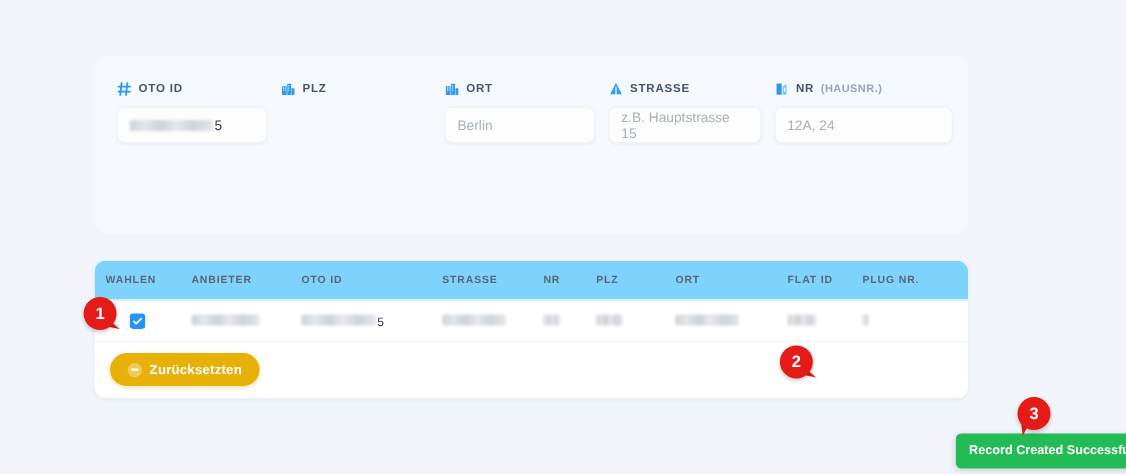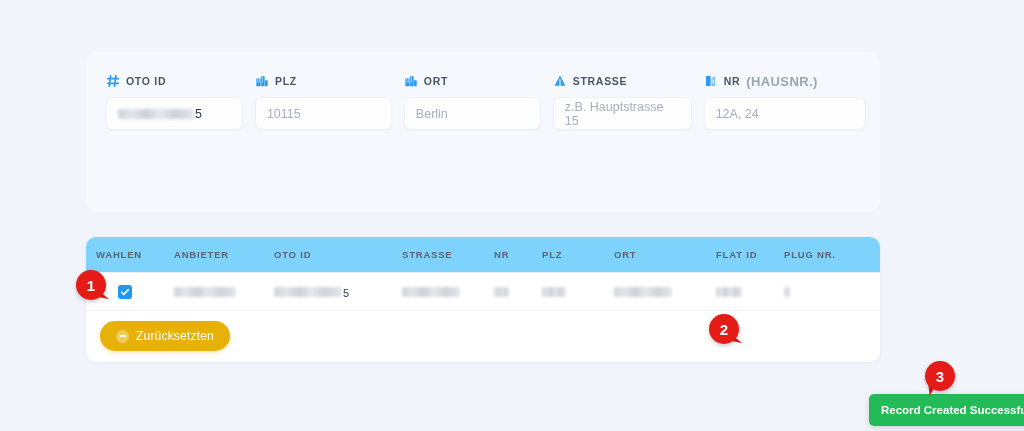--- a/index.html
+++ b/index.html
@@ -37,21 +37,21 @@
     margin-bottom: 8px;
     white-space: nowrap;
   }
   .field-label .lbl {
     font-size: 10.5px;
     letter-spacing: .7px;
     color: #4a5568;
     font-weight: 600;
   }
   .field-label .sub {
-    font-size: 13px;
+    font-size: 10px;
     letter-spacing: .4px;
     color: #9aa5b5;
     font-weight: 600;
   }
   .ficon { width: 14px; height: 14px; display: block; flex: 0 0 auto; }
   .input {
     width: 100%; height: 33px;
     background: #fdfdfe;
     border: 1px solid #f0f2f6;
     border-radius: 7px;
@@ -147,21 +147,21 @@
     display: flex; align-items: center;
     justify-content: space-between;
     padding: 0 14px;
   }
   .btn {
     height: 30px;
     border: none;
     border-radius: 16px;
     display: inline-flex; align-items: center; gap: 7px;
     padding: 0 16px;
-    font-size: 12px; font-weight: 400;
+    font-size: 12px; font-weight: 700;
     color: #fff;
     cursor: pointer;
     letter-spacing: .2px;
   }
   .btn-reset { background: #e8b10a; box-shadow: 0 2px 5px rgba(232,177,10,.28); }
   .btn-apply { background: #0e9e5c; box-shadow: 0 2px 5px rgba(14,158,92,.28); }
   .cicon {
     width: 13px; height: 13px;
     border-radius: 50%;
     background: rgba(255,255,255,.32);
@@ -275,23 +275,20 @@
               <rect x="4.4" y="6.3" width="1.1" height="1.1"></rect>
               <rect x="2.6" y="8.4" width="1.1" height="1.1"></rect>
               <rect x="4.4" y="8.4" width="1.1" height="1.1"></rect>
               <rect x="8" y="4" width="1.1" height="1.1"></rect>
               <rect x="8" y="6.3" width="1.1" height="1.1"></rect>
               <rect x="8" y="8.6" width="1.1" height="1.1"></rect>
             </g>
           </svg>
           <span class="lbl">PLZ</span>
         </div>
-        <div class="input">
-          <span>10115</span>
-        </div>
       </div>
 
       <div class="field">
         <div class="field-label">
           <svg class="ficon" viewBox="0 0 16 16">
             <g fill="#2f9bf0">
               <rect x="1.5" y="5" width="5" height="9" rx=".5"></rect>
               <rect x="7" y="2.5" width="4" height="11.5" rx=".5"></rect>
               <rect x="11.4" y="7" width="3.1" height="7" rx=".5"></rect>
             </g>

